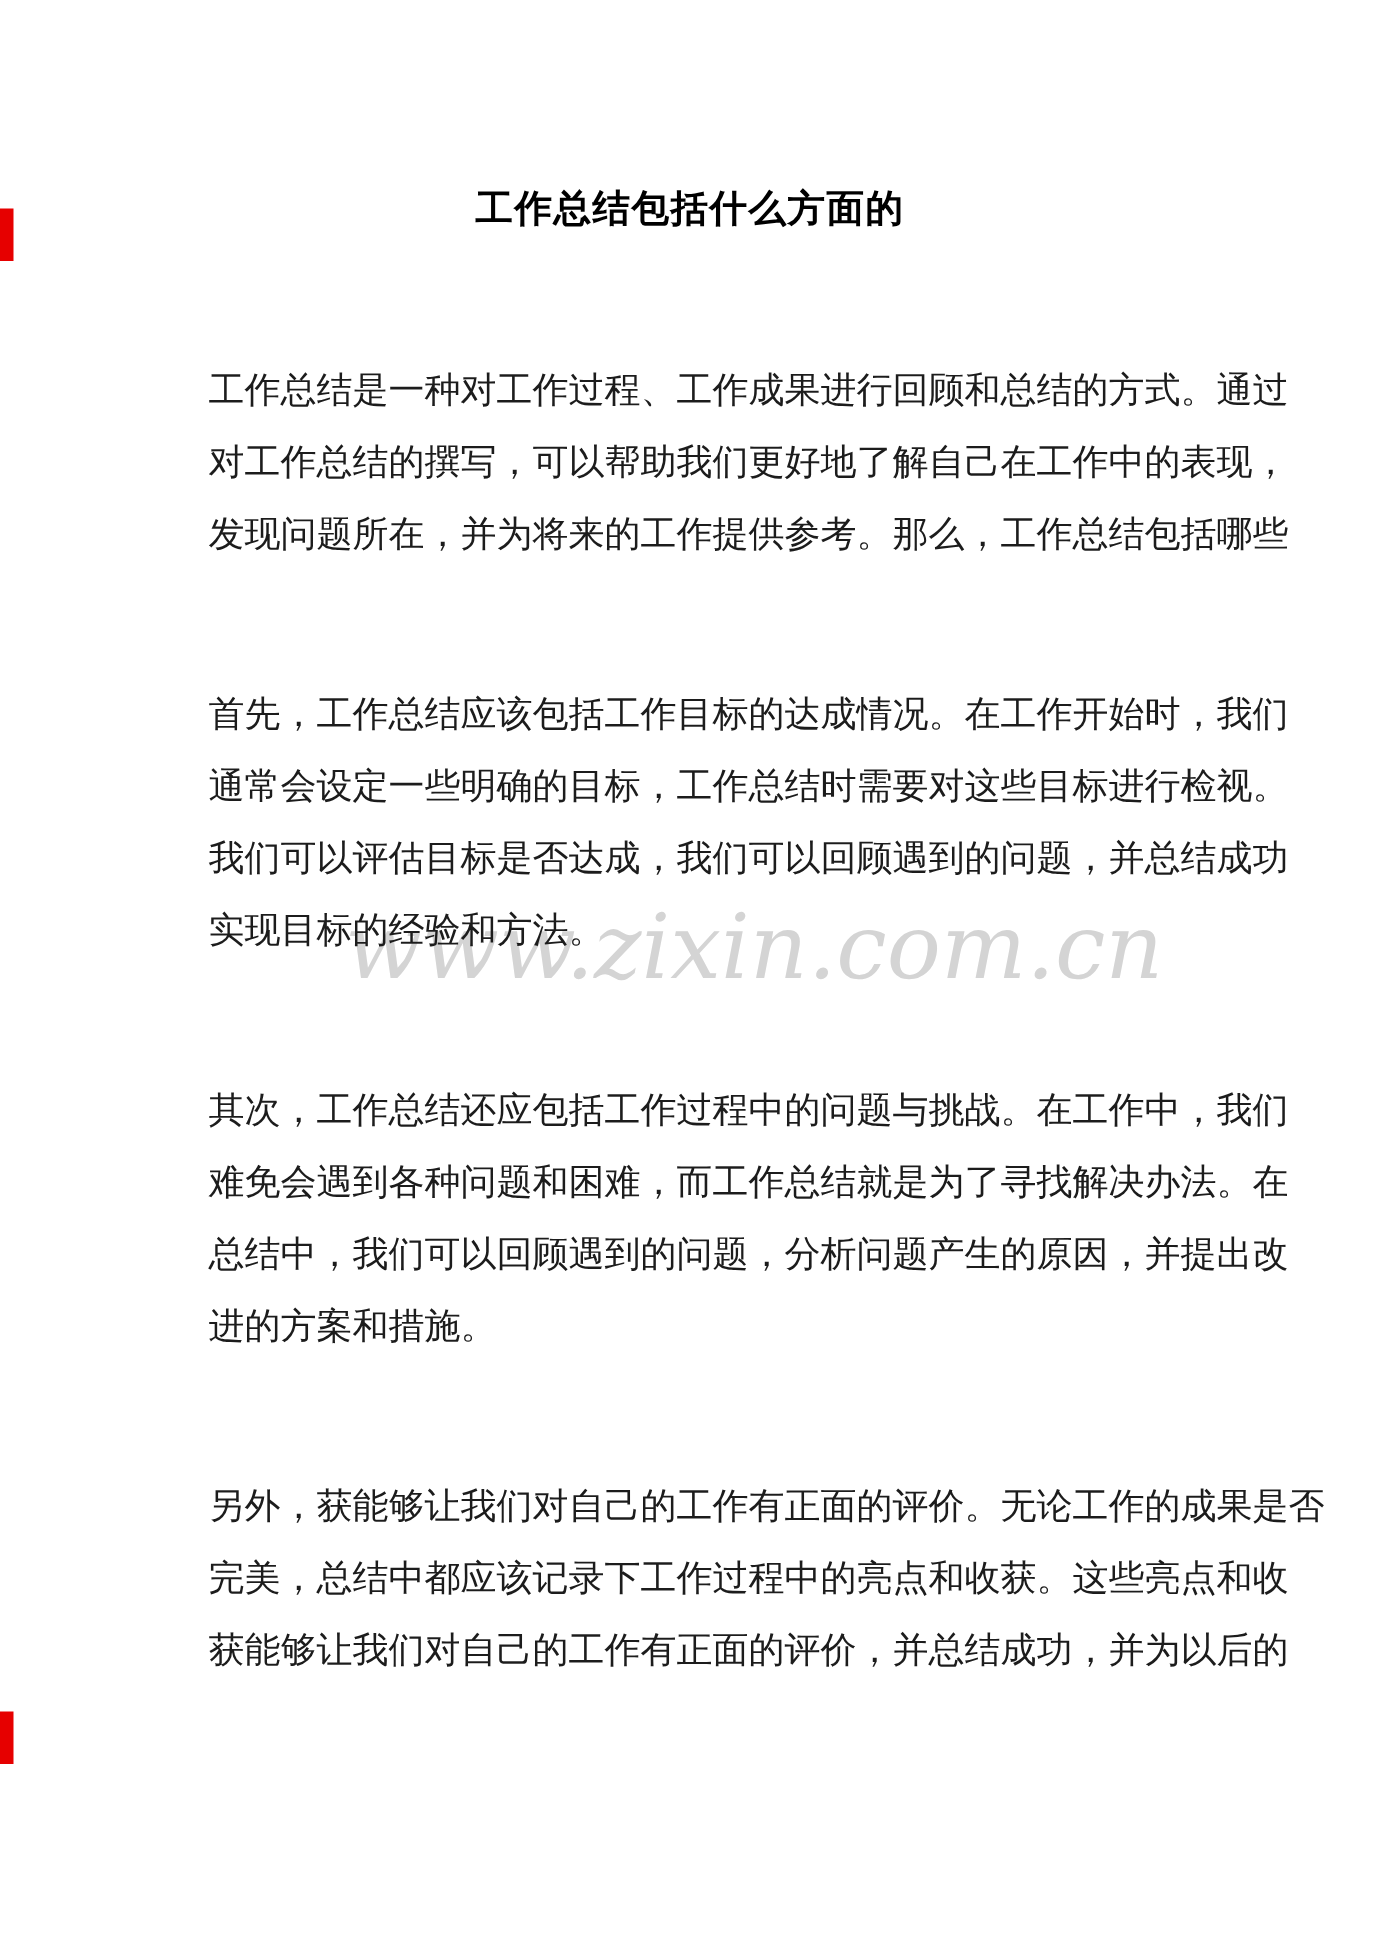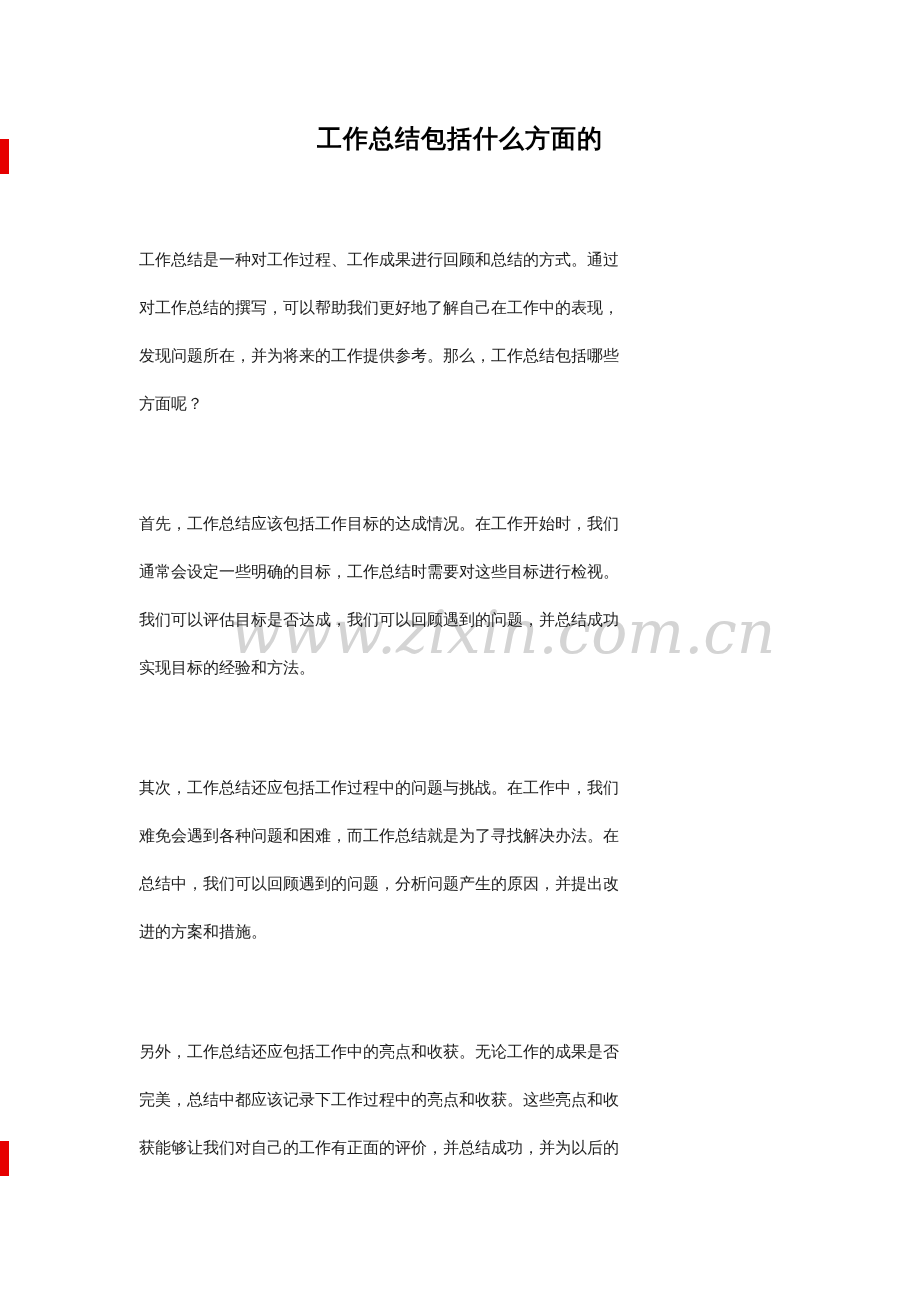--- a/index.html
+++ b/index.html
@@ -40,21 +40,21 @@
   .content {
     position: absolute;
     left: 139px;
     top: 236px;
     width: 690px;
     z-index: 2;
   }
   .para { margin: 0 0 72px 0; }
   .para:last-child { margin-bottom: 0; }
   .line {
-    font-size: 16px;
+    font-size: 24px;
     line-height: 48px;
     color: #1c1c1c;
     white-space: nowrap;
   }
   .edge-marker {
     position: absolute;
     left: 0;
     width: 9px;
     height: 35px;
     background: #e60000;
@@ -74,37 +74,36 @@
   <div class="edge-marker bottom"></div>
 
   <h1 class="doc-title">工作总结包括什么方面的</h1>
 
   <div class="content">
 
     <div class="para">
       <div class="line">工作总结是一种对工作过程、工作成果进行回顾和总结的方式。通过</div>
       <div class="line">对工作总结的撰写，可以帮助我们更好地了解自己在工作中的表现，</div>
       <div class="line">发现问题所在，并为将来的工作提供参考。那么，工作总结包括哪些</div>
-      <div class="line">方面呢？</div>
     </div>
 
     <div class="para">
       <div class="line">首先，工作总结应该包括工作目标的达成情况。在工作开始时，我们</div>
       <div class="line">通常会设定一些明确的目标，工作总结时需要对这些目标进行检视。</div>
       <div class="line">我们可以评估目标是否达成，我们可以回顾遇到的问题，并总结成功</div>
       <div class="line">实现目标的经验和方法。</div>
     </div>
 
     <div class="para">
       <div class="line">其次，工作总结还应包括工作过程中的问题与挑战。在工作中，我们</div>
       <div class="line">难免会遇到各种问题和困难，而工作总结就是为了寻找解决办法。在</div>
       <div class="line">总结中，我们可以回顾遇到的问题，分析问题产生的原因，并提出改</div>
       <div class="line">进的方案和措施。</div>
     </div>
 
     <div class="para">
-      <div class="line">另外，工作总结还应包括工作中的亮点和收获。无论工作的成果是否</div>
+      <div class="line">另外，获能够让我们对自己的工作有正面的评价。无论工作的成果是否</div>
       <div class="line">完美，总结中都应该记录下工作过程中的亮点和收获。这些亮点和收</div>
       <div class="line">获能够让我们对自己的工作有正面的评价，并总结成功，并为以后的</div>
     </div>
 
   </div>
 </div>
 
 </body></html>

